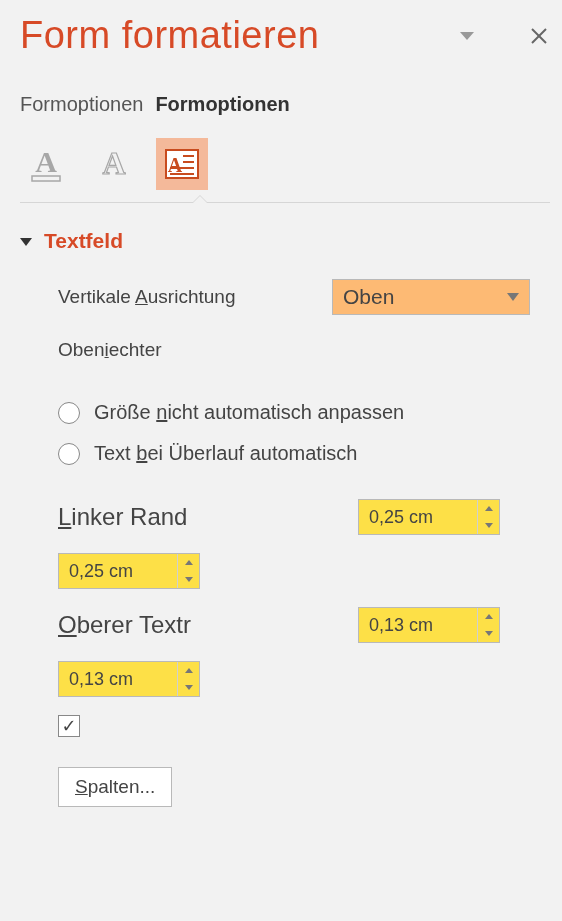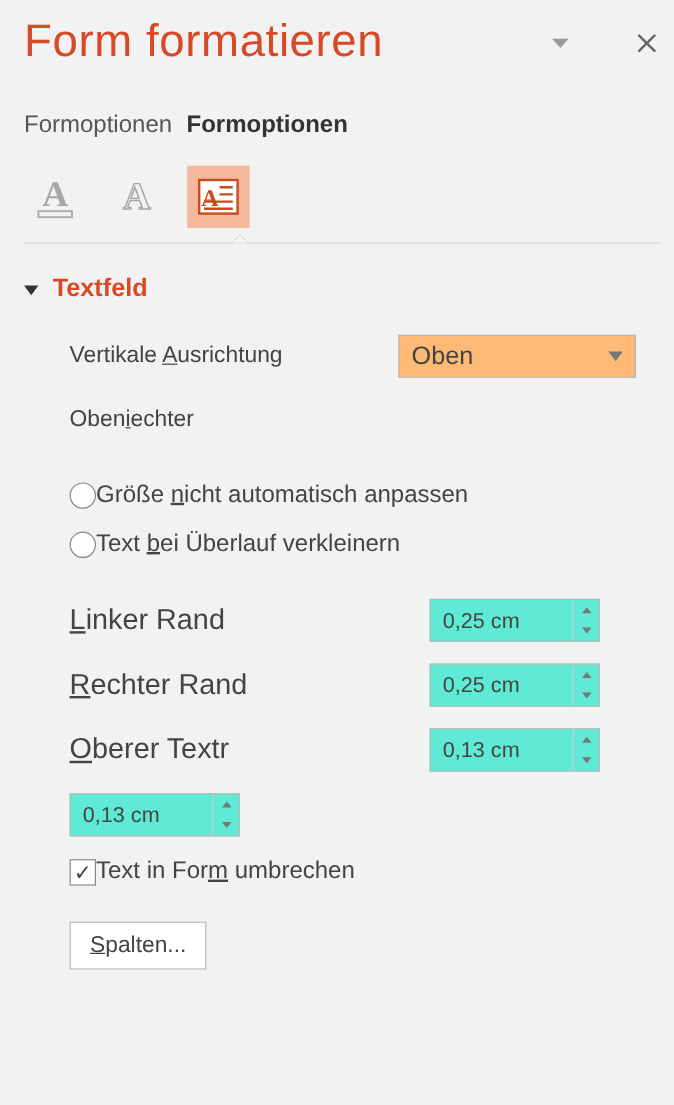--- a/index.html
+++ b/index.html
@@ -154,20 +154,21 @@
   }
   .select .chev {
     width: 0; height: 0;
     border-left: 6px solid transparent;
     border-right: 6px solid transparent;
     border-top: 8px solid #777;
   }
   .radio-row, .check-row {
     display: flex;
     align-items: center;
+    gap: 14px;
     margin-bottom: 18px;
     cursor: pointer;
   }
   .radio {
     width: 22px; height: 22px;
     border-radius: 50%;
     border: 1.5px solid #888;
     background: #fff;
     display: flex;
     align-items: center;
@@ -188,21 +189,21 @@
   }
   .spinner-label {
     flex: 0 0 300px;
     color: #444;
     font-size: 24px;
   }
   .spinner {
     display: flex;
     width: 142px;
     height: 36px;
-    background: #5eead4;
+    background: #fde047;
     border: 1px solid #b9b9b9;
   }
   .spinner-value {
     flex: 1;
     padding: 0 10px;
     display: flex;
     align-items: center;
     color: #444;
     font-size: 18px;
   }
@@ -345,44 +346,41 @@
       <div class="radio-row">
         <div class="radio"></div>
         <div class="radio-label">
           <span>Größe </span><span class="accel">n</span><span>icht automatisch anpassen</span>
         </div>
       </div>
 
       <div class="radio-row">
         <div class="radio"></div>
         <div class="radio-label">
-          <span>Text </span><span class="accel">b</span><span>ei Überlauf verkleinern</span>
+          <span>Text </span><span class="accel">b</span><span>ei Überlauf automatisch</span>
         </div>
       </div>
 
 
       <div class="gap-block"></div>
 
       <div class="spinner-row">
         <div class="spinner-label">
           <span class="accel">L</span><span>inker Rand</span>
         </div>
         <div class="spinner">
           <div class="spinner-value">0,25 cm</div>
           <div class="spinner-btns">
             <div class="spinner-btn up"></div>
             <div class="spinner-btn down"></div>
           </div>
         </div>
       </div>
 
       <div class="spinner-row">
-        <div class="spinner-label">
-          <span class="accel">R</span><span>echter Rand</span>
-        </div>
         <div class="spinner">
           <div class="spinner-value">0,25 cm</div>
           <div class="spinner-btns">
             <div class="spinner-btn up"></div>
             <div class="spinner-btn down"></div>
           </div>
         </div>
       </div>
 
       <div class="spinner-row">
@@ -403,23 +401,20 @@
           <div class="spinner-value">0,13 cm</div>
           <div class="spinner-btns">
             <div class="spinner-btn up"></div>
             <div class="spinner-btn down"></div>
           </div>
         </div>
       </div>
 
       <div class="check-row">
         <div class="checkbox checked"></div>
-        <div class="check-label">
-          <span>Text in For</span><span class="accel">m</span><span> umbrechen</span>
-        </div>
       </div>
 
       <div class="btn">
         <span class="accel">S</span>
           <span>palten...</span>
       </div>
 
     </div>
   </div>
 </div>

